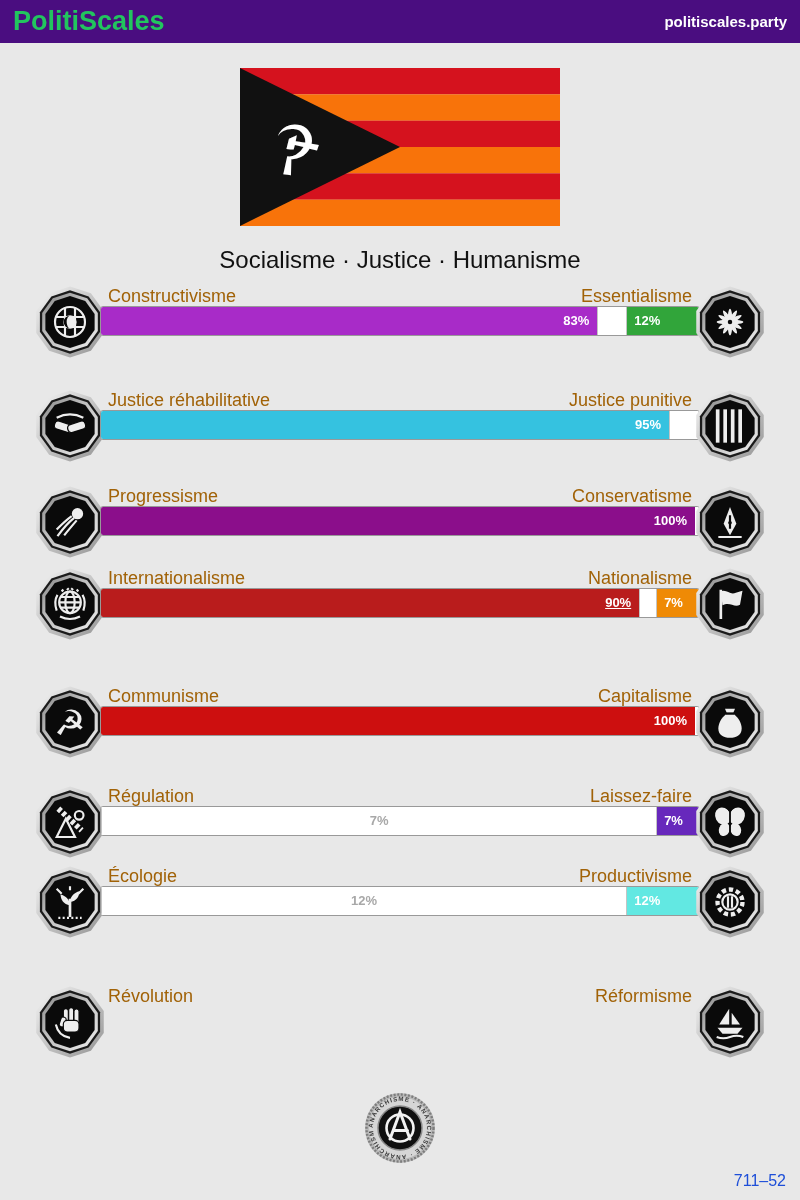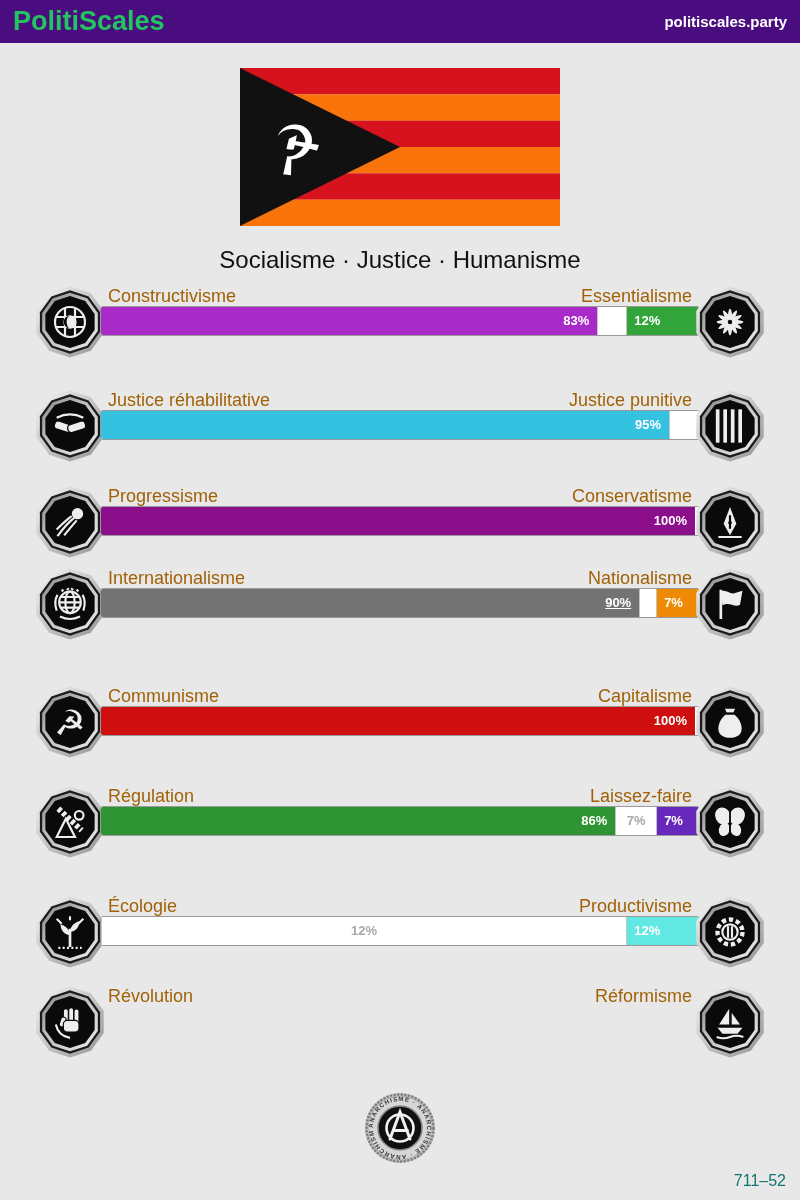--- a/index.html
+++ b/index.html
@@ -50,21 +50,21 @@
     display:flex;align-items:center;justify-content:center;}
   .badge-ring{width:61px;height:61px;clip-path:inherit;
     background:linear-gradient(315deg,#f2f2f2 0%,#bdbdbd 60%,#848484 100%);
     display:flex;align-items:center;justify-content:center;}
   .badge-face{width:54px;height:54px;clip-path:inherit;background:#0a0a0a;
     display:flex;align-items:center;justify-content:center;}
   .badge-face svg{width:40px;height:40px;}
   
   .coin{position:absolute;left:364px;top:1092px;width:72px;height:72px;}
   
-  .footer-code{position:absolute;right:14px;top:1172px;font-size:16px;color:#0f766e;}
+  .footer-code{position:absolute;right:14px;top:1172px;font-size:16px;color:#1d4ed8;}
 </style>
 </head>
 <body>
 
 <div class="header">
   <div class="brand">PolitiScales</div>
   <a class="site" href="#">politiscales.party</a>
 </div>
 
 <svg class="flag" viewBox="0 0 320 158">
@@ -244,21 +244,21 @@
               <path d="M6 19.5 q6 3 12 0"></path>
               <path d="M7 3.5 l1 .8 M10.3 2.6 l.8 .9 M13.7 2.6 l-.8 .9 M17 3.5 l-1 .8" stroke-width="1.6"></path>
             </svg>
           </div>
         </div>
       </div>
     </div>
     <div class="label label-left">Internationalisme</div>
     <div class="label label-right">Nationalisme</div>
     <div class="bar">
-      <div class="seg seg-left" style="width: 90%; background: #737373; text-decoration: underline;">
+      <div class="seg seg-left" style="width: 90%; background: #b91c1c; text-decoration: underline;">
         <span class="pct">90%</span>
       </div>
       <div class="seg seg-neutral edged">
         <span class="pct"></span>
       </div>
       <div class="seg seg-right" style="width: 7%; background: rgb(239, 138, 5);">
         <span class="pct">7%</span>
       </div>
     </div>
     <div class="badge badge-right">
@@ -323,23 +323,20 @@
               <polygon points="4,21 9.5,10 15,21" fill="none" stroke="#eee"></polygon>
               <circle cx="17.5" cy="8" r="2.6" fill="none"></circle>
             </svg>
           </div>
         </div>
       </div>
     </div>
     <div class="label label-left">Régulation</div>
     <div class="label label-right">Laissez-faire</div>
     <div class="bar">
-      <div class="seg seg-left" style="width: 86%; background: rgb(46, 148, 52);">
-        <span class="pct">86%</span>
-      </div>
       <div class="seg seg-neutral edged">
         <span class="pct">7%</span>
       </div>
       <div class="seg seg-right" style="width: 7%; background: rgb(103, 40, 188);">
         <span class="pct">7%</span>
       </div>
     </div>
     <div class="badge badge-right">
       <div class="badge-mid">
         <div class="badge-ring">
@@ -352,21 +349,21 @@
                 <ellipse cx="15.4" cy="16.5" rx="3.2" ry="4" transform="rotate(-22 15.4 16.5)"></ellipse>
               </g>
               <path d="M12 5.5 V19 M12 5.5 L9.8 2.8 M12 5.5 L14.2 2.8" stroke="#0a0a0a" stroke-width="1.1"></path>
             </svg>
           </div>
         </div>
       </div>
     </div>
   </div>
 
-  <div class="row" style="top: 896px;">
+  <div class="row" style="top: 866px;">
     <div class="badge badge-left">
       <div class="badge-mid">
         <div class="badge-ring">
           <div class="badge-face">
             <svg viewBox="0 0 24 24" fill="none" stroke="#eee" stroke-width="1.3">
               <path d="M12 21 V10" stroke="#eee" stroke-width="1.6"></path>
               <path d="M12 14 C8 13.5 6.5 10.5 6.3 7.5 C9.5 8.3 11.8 10.5 12 14 Z" fill="#eee" stroke="none"></path>
               <path d="M12 12 C16 11.5 17.5 8.5 17.7 5.5 C14.5 6.3 12.2 8.5 12 12 Z" fill="#eee" stroke="none"></path>
               <path d="M4 4 L7 7 M20 4 L17 7 M12 2.5 V5" stroke="#eee"></path>
               <path d="M5 21.5 H19" stroke="#eee" stroke-dasharray="1.2 1.4"></path>

